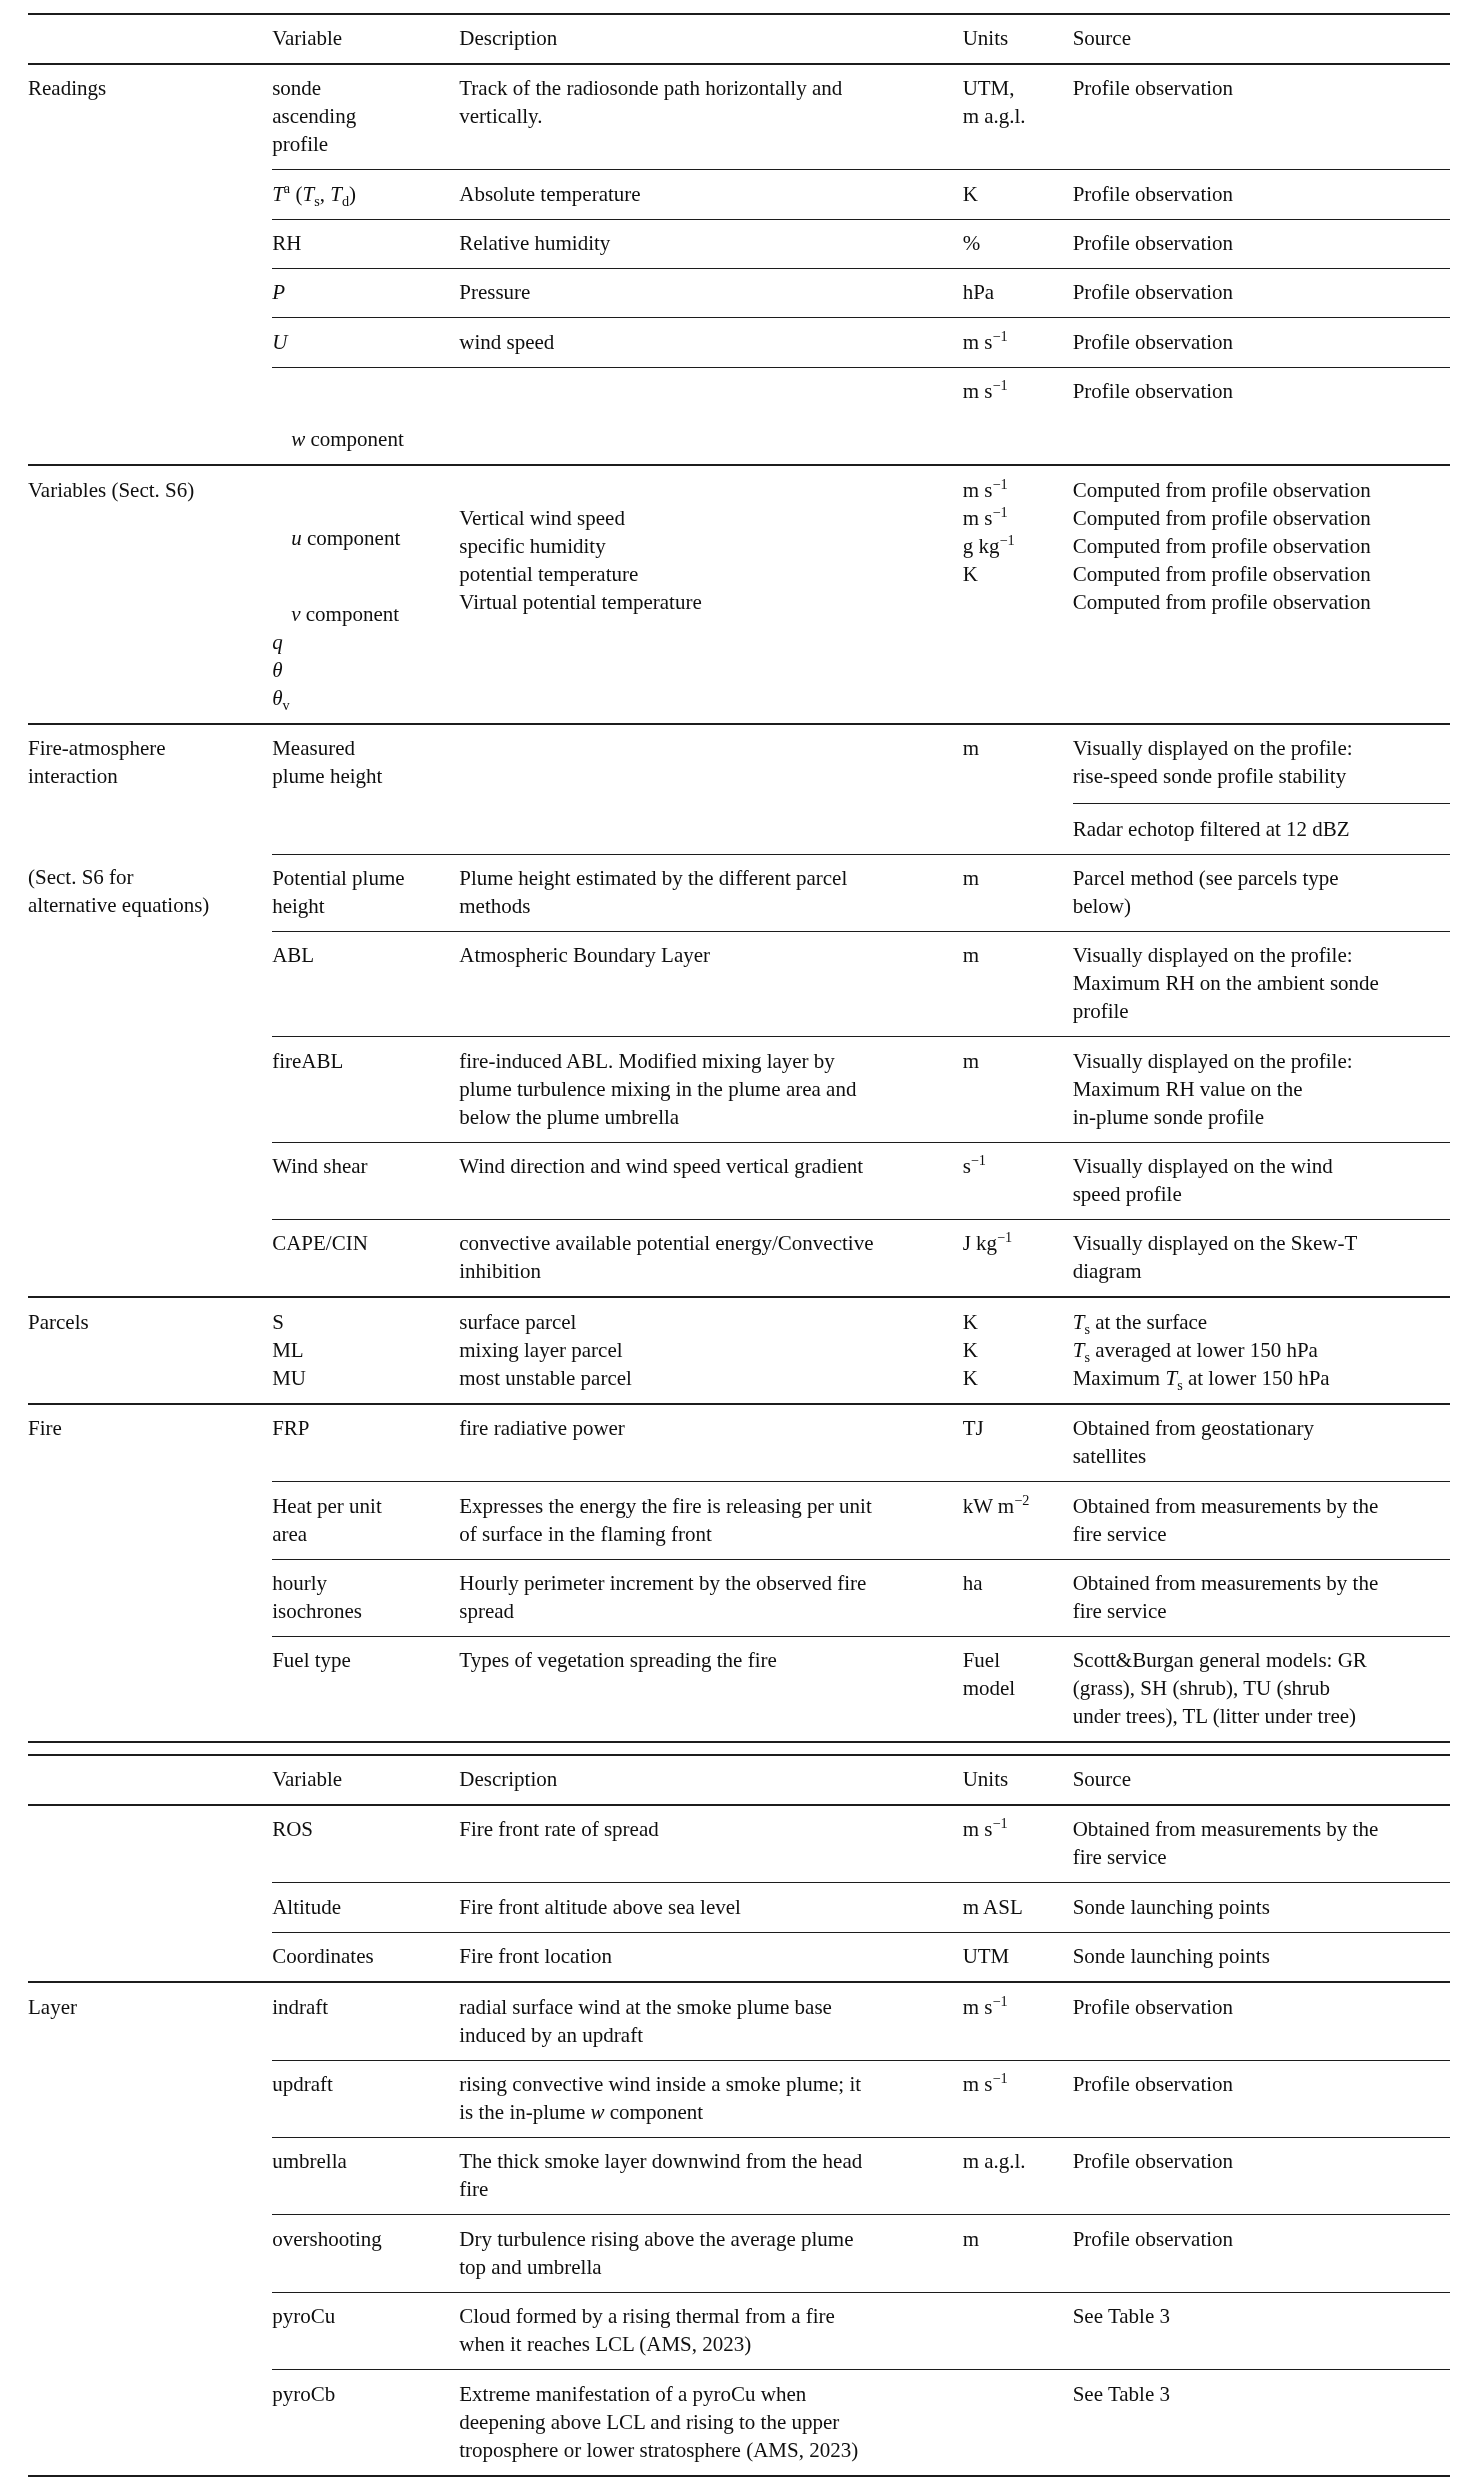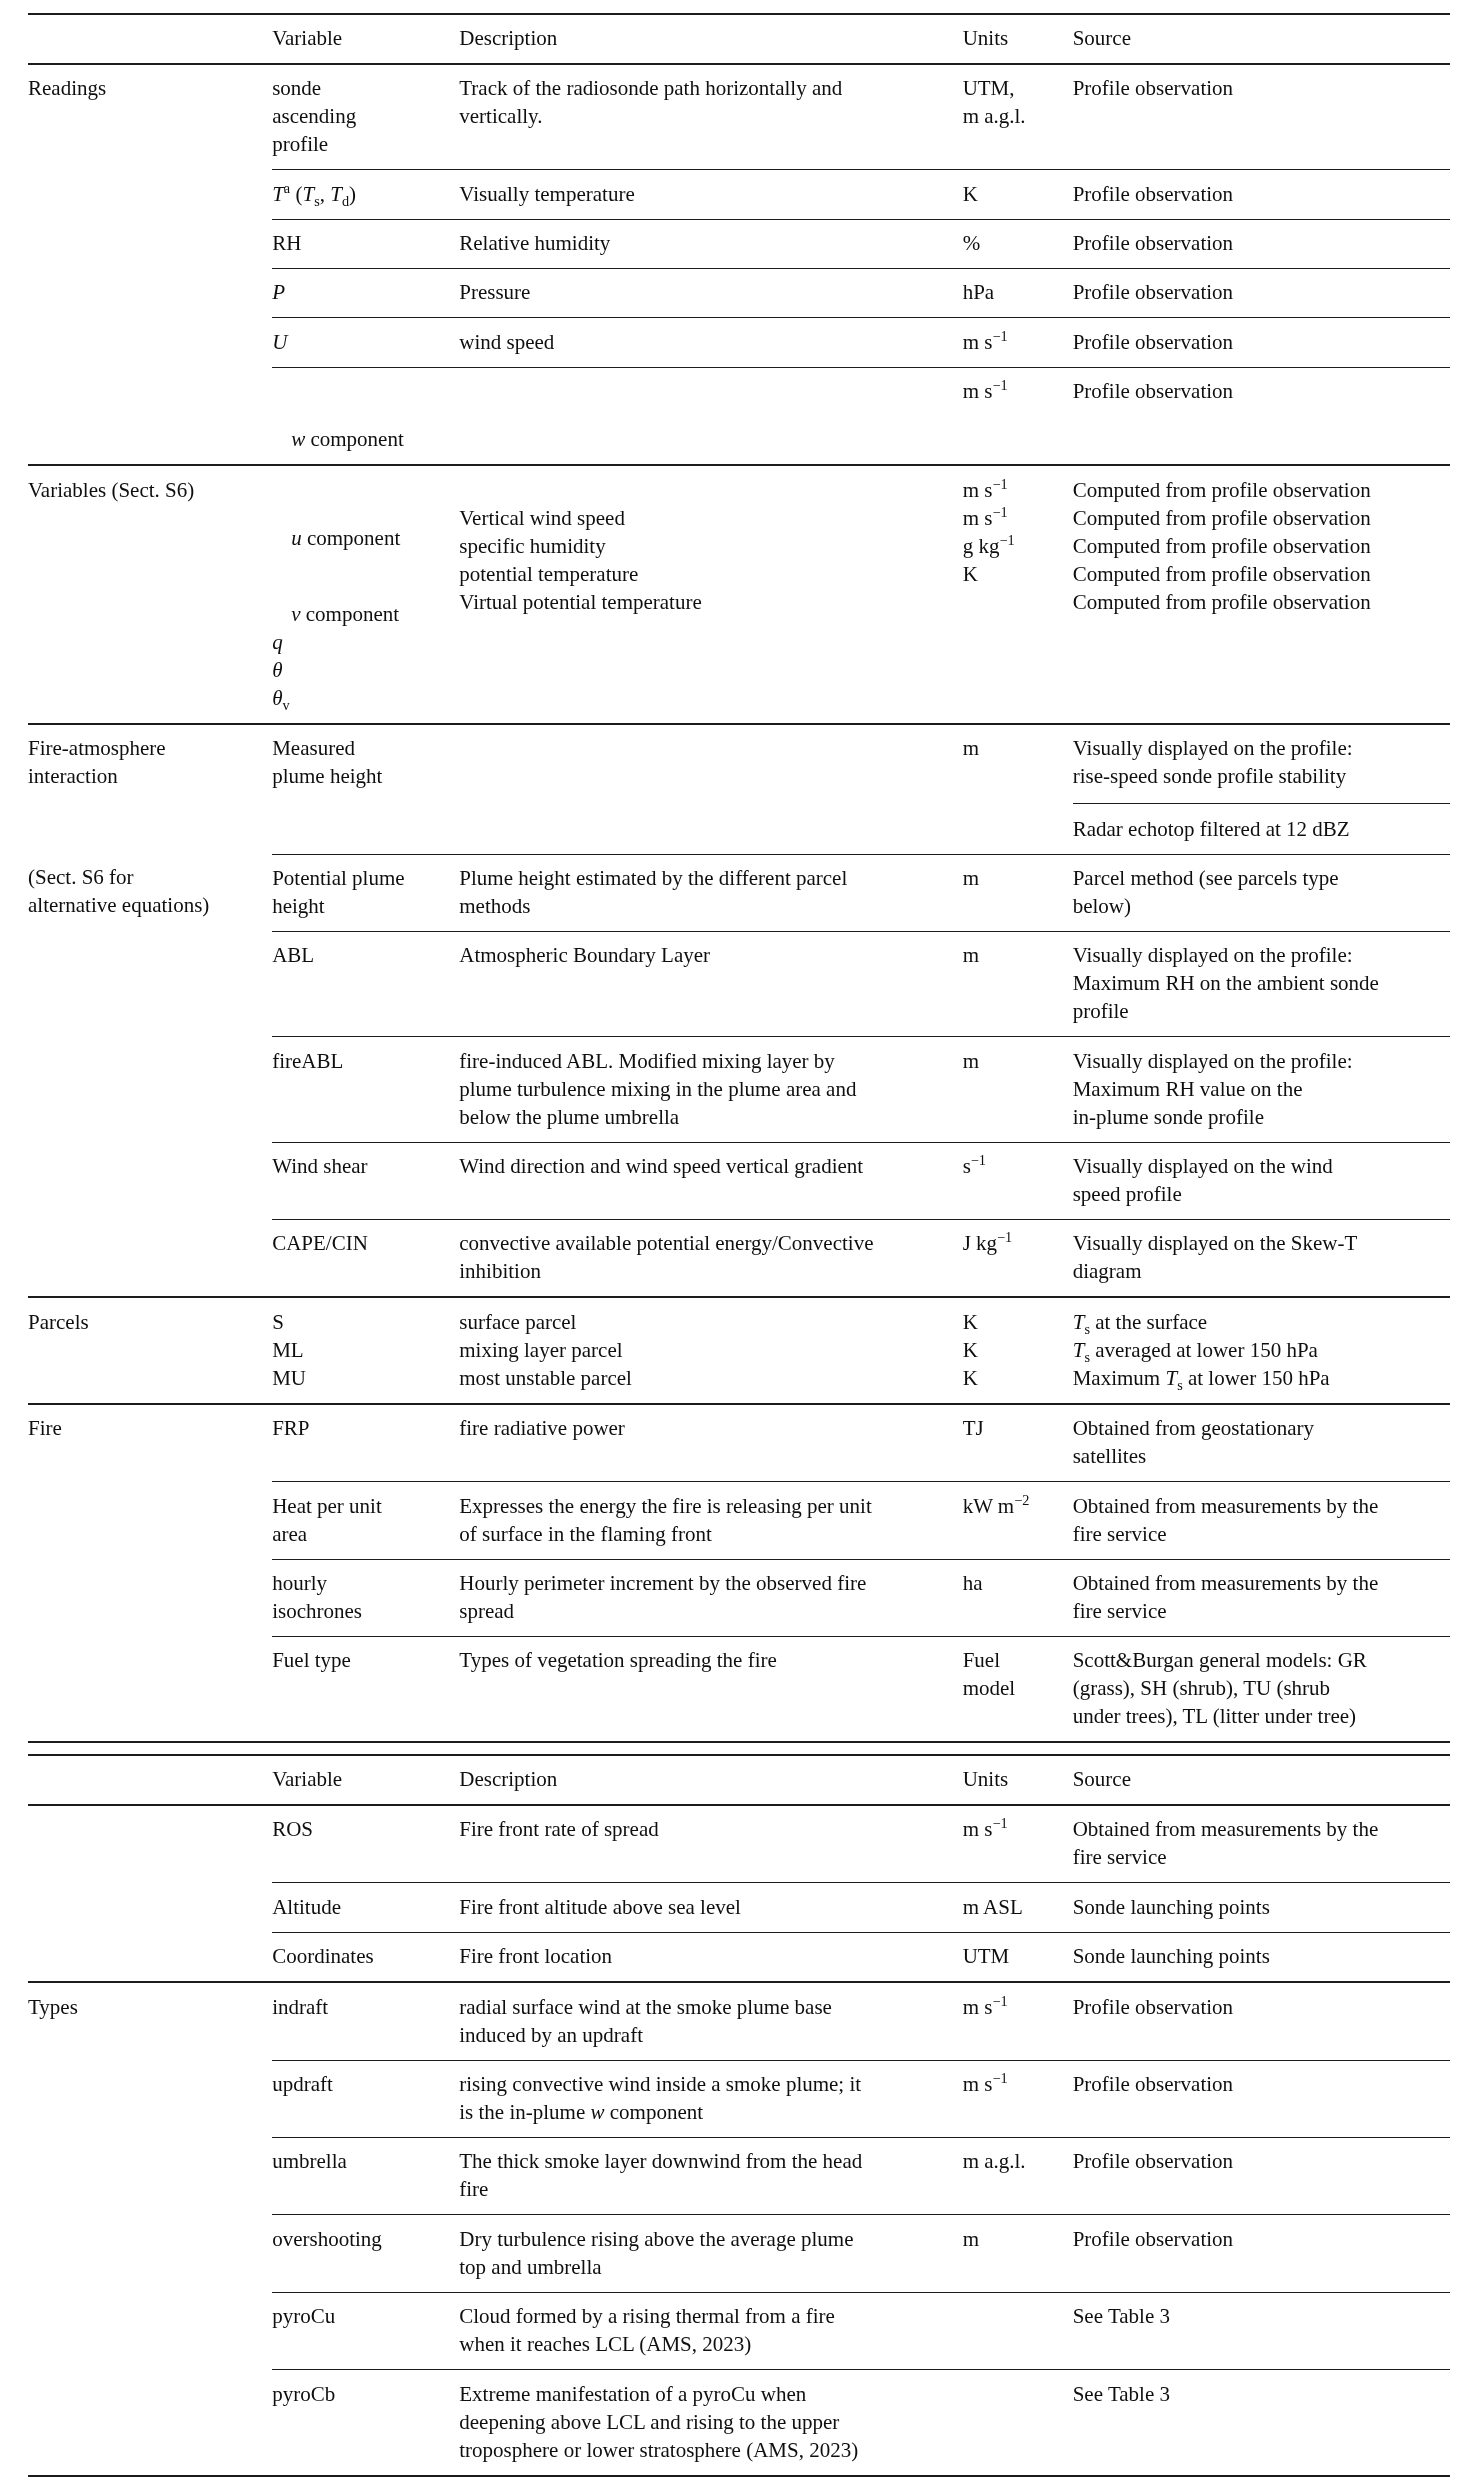--- a/index.html
+++ b/index.html
@@ -56,21 +56,21 @@
     <tr class="r-full">
           <td class="ccat">Readings</td>
           <td class="cvar">sonde<br>ascending<br>profile</td>
           <td class="cdesc">Track of the radiosonde path horizontally and<br>vertically.</td>
           <td class="cunits">UTM,<br>m a.g.l.</td>
           <td class="csrc">Profile observation</td>
         </tr>
         <tr class="r-part">
           <td class="ccat"></td>
           <td class="cvar"><i>T</i><sup>a</sup> (<i>T</i><sub>s</sub>, <i>T</i><sub>d</sub>)</td>
-          <td class="cdesc">Visually temperature</td>
+          <td class="cdesc">Absolute temperature</td>
           <td class="cunits">K</td>
           <td class="csrc">Profile observation</td>
         </tr>
         <tr class="r-part">
           <td class="ccat"></td>
           <td class="cvar">RH</td>
           <td class="cdesc">Relative humidity</td>
           <td class="cunits">%</td>
           <td class="csrc">Profile observation</td>
         </tr>
@@ -260,21 +260,21 @@
           <td class="csrc">Sonde launching points</td>
         </tr>
         <tr class="r-part">
           <td class="ccat"></td>
           <td class="cvar">Coordinates</td>
           <td class="cdesc">Fire front location</td>
           <td class="cunits">UTM</td>
           <td class="csrc">Sonde launching points</td>
         </tr>
         <tr class="r-full">
-          <td class="ccat">Types</td>
+          <td class="ccat">Layer</td>
           <td class="cvar">indraft</td>
           <td class="cdesc">radial surface wind at the smoke plume base<br>induced by an updraft</td>
           <td class="cunits">m s<sup>−1</sup></td>
           <td class="csrc">Profile observation</td>
         </tr>
         <tr class="r-part">
           <td class="ccat"></td>
           <td class="cvar">updraft</td>
           <td class="cdesc">rising convective wind inside a smoke plume; it<br>is the in-plume <i>w</i> component</td>
           <td class="cunits">m s<sup>−1</sup></td>

